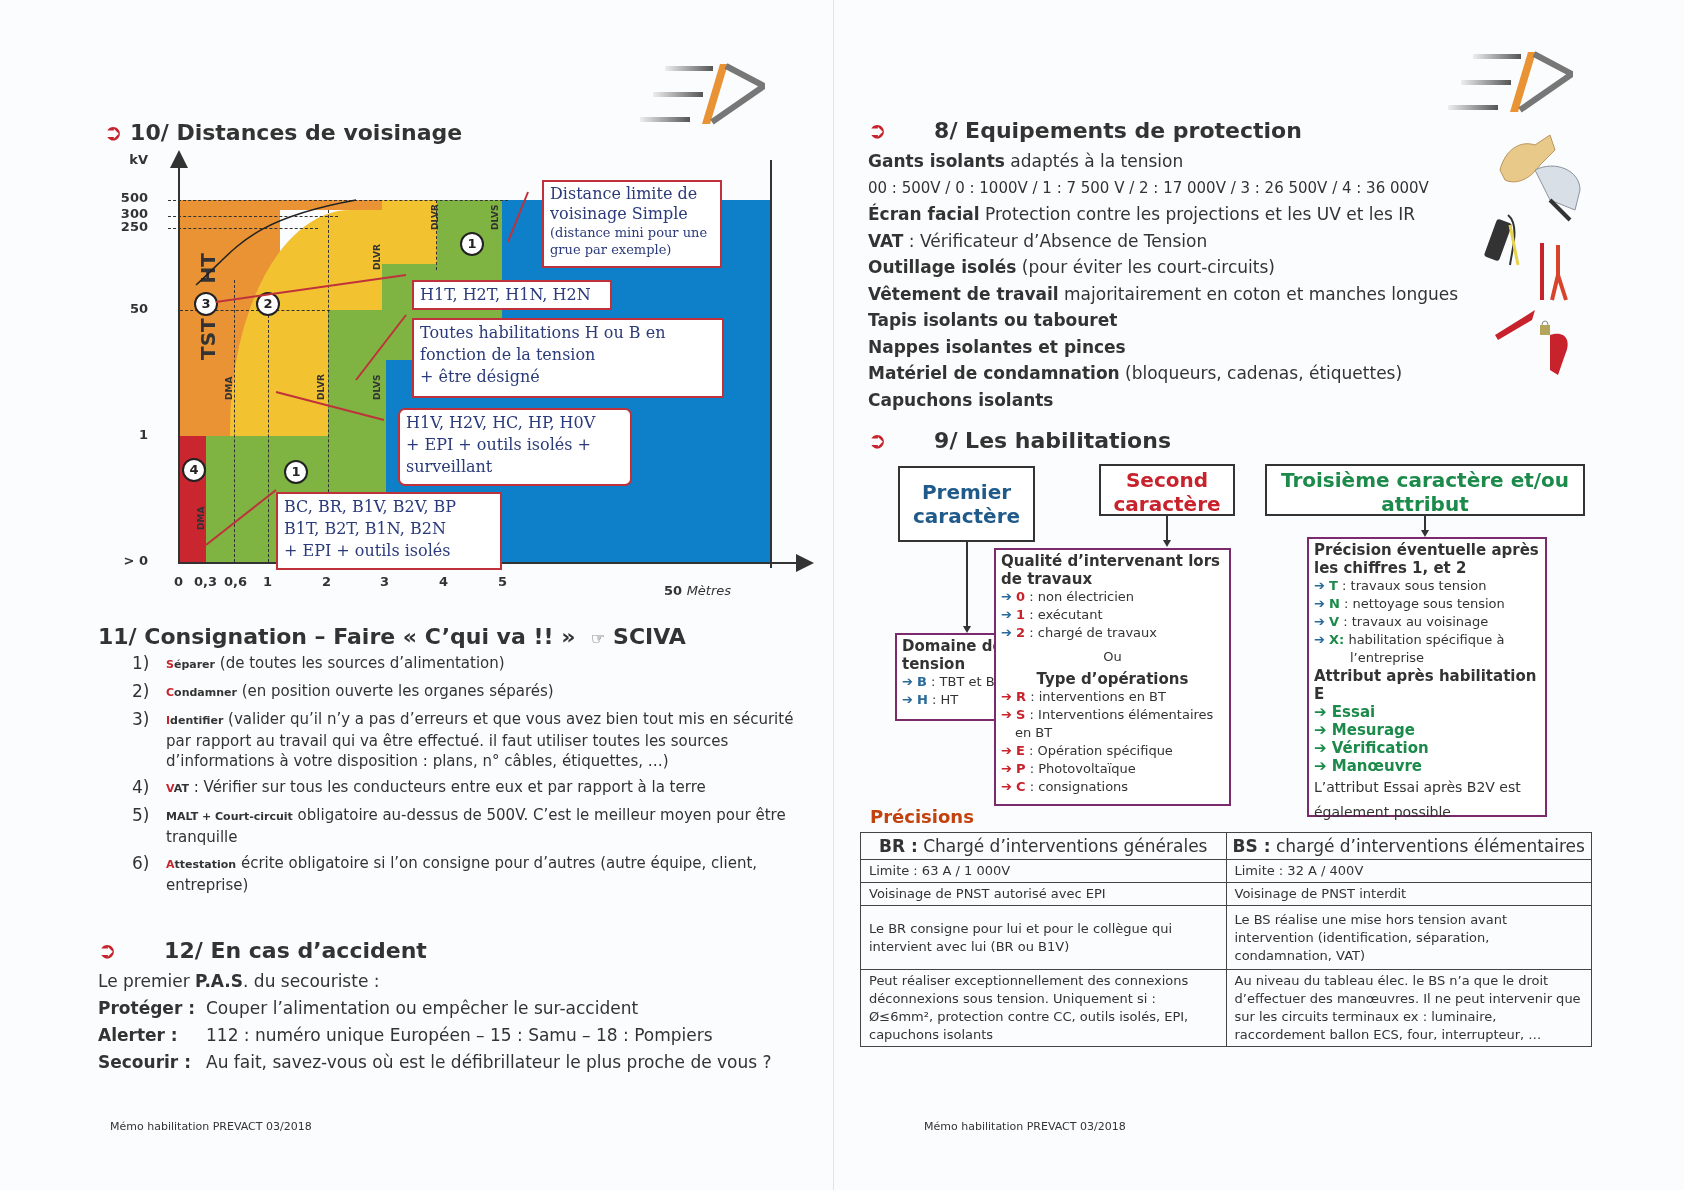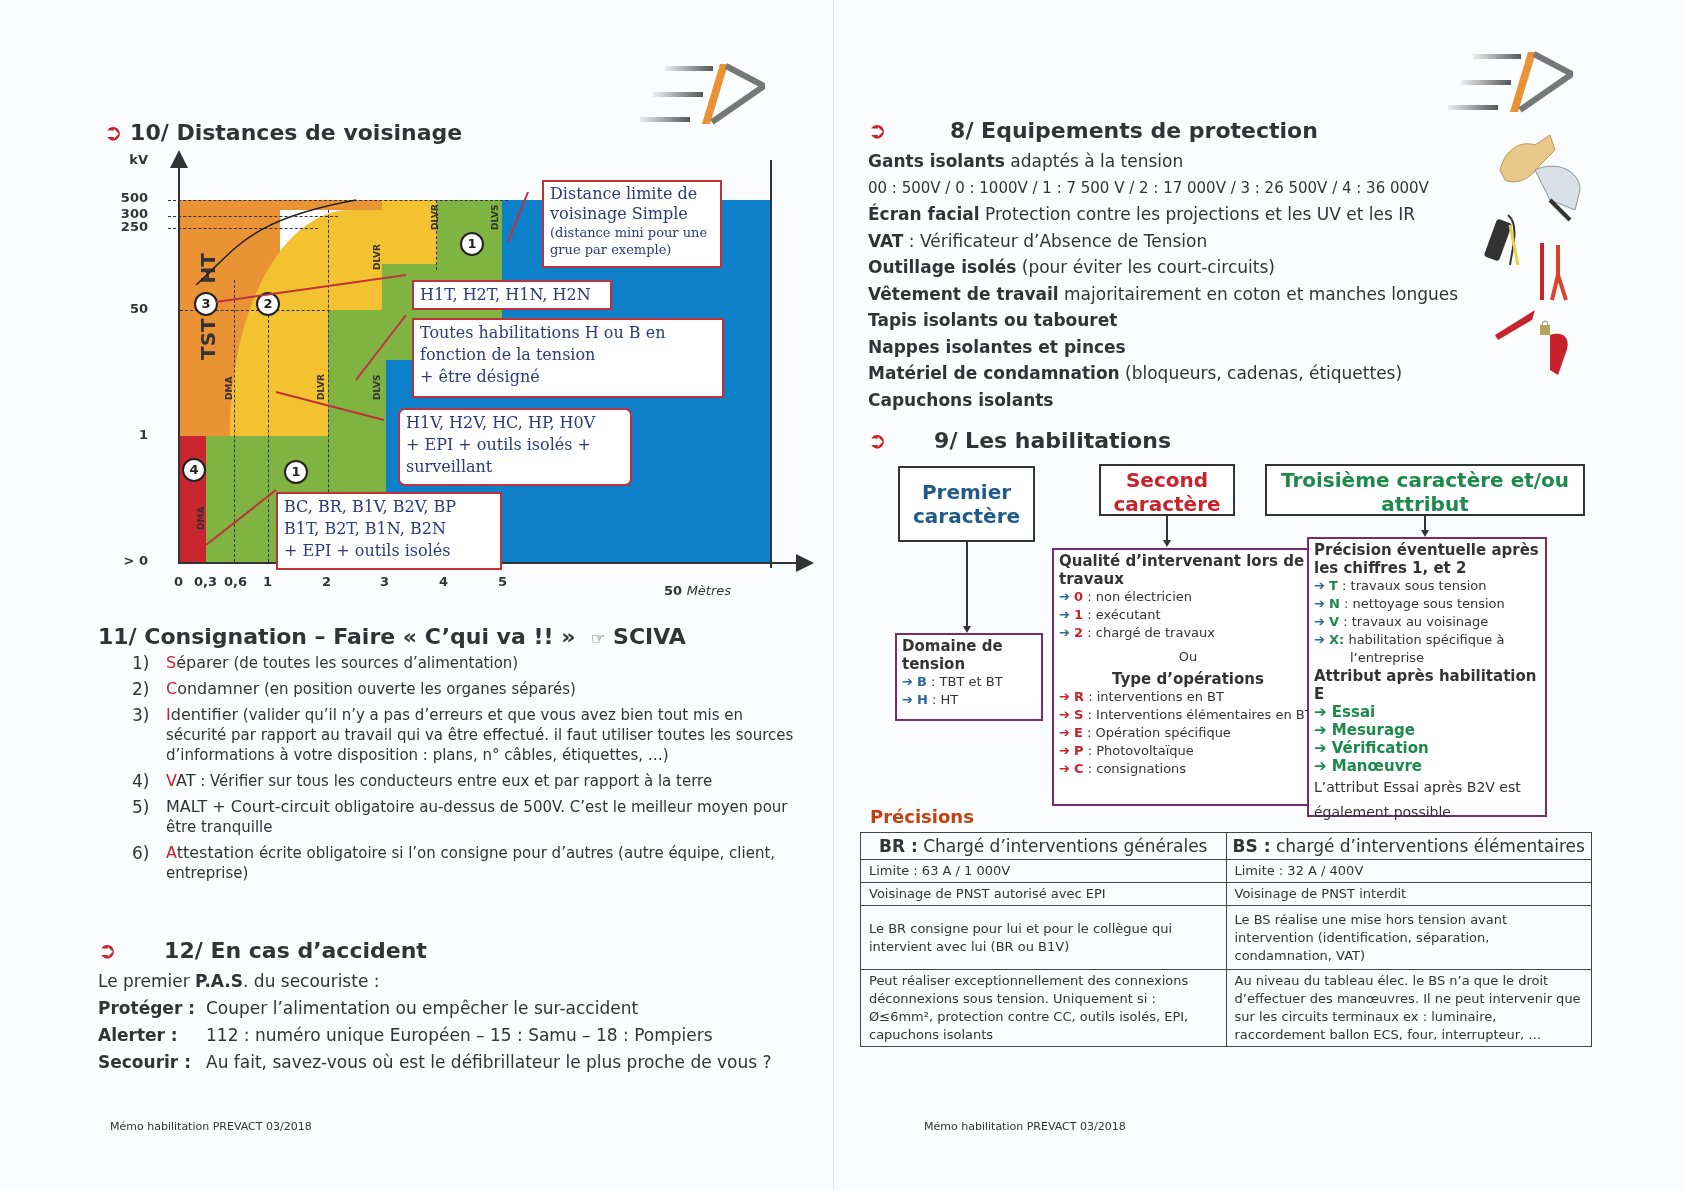--- a/index.html
+++ b/index.html
@@ -25,21 +25,21 @@
   .callout{position:absolute;background:#fff;border:2px solid #c0323b;font-family:"DejaVu Serif",serif;color:#2b3a7a;font-size:16px;line-height:22px;padding:2px 6px;box-sizing:border-box;}
   .dash-h{position:absolute;border-top:1.5px dashed #333;height:0;}
   .dash-v{position:absolute;border-left:1.5px dashed #333;width:0;}
   .tstht{position:absolute;font-weight:bold;font-size:20px;color:#333;transform:rotate(-90deg);transform-origin:left top;white-space:nowrap;}
   
   .sec11{position:absolute;left:98px;top:624px;width:710px;}
   .sec11 .t{font-weight:bold;font-size:22px;color:#333;white-space:nowrap;}
   .sec11 ol{list-style:none;margin:4px 0 0 0;padding:0;}
   .sec11 li{position:relative;padding-left:68px;font-size:15px;line-height:20px;margin-bottom:6px;color:#333;}
   .sec11 li .num{position:absolute;left:34px;top:0;font-size:17px;}
-  .sec11 .kw{font-weight:normal;font-size:16px;}
+  .sec11 .kw{font-weight:bold;font-size:11px;}
   .sec11 .kw .first{color:#c8232c;}
   
   .sec12{position:absolute;left:98px;top:940px;width:720px;font-size:17px;line-height:27px;color:#333;}
   .sec12 .row{display:flex;}
   .sec12 .lab{font-weight:bold;width:108px;white-space:nowrap;}
   .footer{position:absolute;font-size:11px;color:#333;}
   
   .sec8{position:absolute;left:868px;top:116px;width:620px;}
   .sec8 .line{font-size:17px;line-height:26.5px;color:#333;white-space:nowrap;}
   .sec8 .line b{font-weight:bold;}
@@ -227,21 +227,21 @@
       <span class="lab">Secourir :</span>
       <span>Au fait, savez-vous où est le défibrillateur le plus proche de vous ?</span>
     </div>
 </div>
 
 <div class="footer" style="left:110px;top:1120px;">Mémo habilitation PREVACT 03/2018</div>
 <div class="footer" style="left:924px;top:1120px;">Mémo habilitation PREVACT 03/2018</div>
 
 <div class="h-title" style="left:868px;top:118px;">
   <span class="arrow">➲</span>
-  <span style="margin-left:56px;">8/ Equipements de protection</span>
+  <span style="margin-left:40px;">8/ Equipements de protection</span>
 </div>
 <div class="sec8" style="top:148px;">
   <div class="line"><b>Gants isolants</b><span> adaptés à la tension</span></div>
   <div class="line small"><span>00 : 500V / 0 : 1000V / 1 : 7 500 V / 2 : 17 000V / 3 : 26 500V / 4 : 36 000V</span></div>
   <div class="line"><b>Écran facial</b><span> Protection contre les projections et les UV et les IR</span></div>
   <div class="line"><b>VAT</b><span> : Vérificateur d’Absence de Tension</span></div>
   <div class="line"><b>Outillage isolés</b><span> (pour éviter les court-circuits)</span></div>
   <div class="line"><b>Vêtement de travail</b><span> majoritairement en coton et manches longues</span></div>
   <div class="line"><b>Tapis isolants ou tabouret</b></div>
   <div class="line"><b>Nappes isolantes et pinces</b></div>
@@ -295,21 +295,21 @@
 <div class="arrowhead" style="left:1163px;top:540px;"></div>
 <div class="vline" style="left:1424px;top:516px;height:18px;"></div>
 <div class="arrowhead" style="left:1421px;top:530px;"></div>
 
 <div class="pbox" style="left:895px;top:633px;width:148px;height:88px;">
   <div class="hd">Domaine de tension</div>
   <div class="it"><span class="ar-b">➔</span> <b class="ar-b">B</b><span> : TBT et BT</span></div>
   <div class="it"><span class="ar-b">➔</span> <b class="ar-b">H</b><span> : HT</span></div>
 </div>
 
-<div class="pbox" style="left:1052px;top:548px;width:272px;height:258px;">
+<div class="pbox" style="left:994px;top:548px;width:237px;height:258px;">
   <div class="hd">Qualité d’intervenant lors de travaux</div>
   <div class="it"><span class="ar-b">➔</span> <b class="ar-r">0</b><span> : non électricien</span></div>
   <div class="it"><span class="ar-b">➔</span> <b class="ar-r">1</b><span> : exécutant</span></div>
   <div class="it"><span class="ar-b">➔</span> <b class="ar-r">2</b><span> : chargé de travaux</span></div>
   <div style="text-align:center;margin:6px 0 4px;">Ou</div>
   <div class="hd" style="text-align:center;">Type d’opérations</div>
   <div class="it"><span class="ar-r">➔</span> <b class="ar-r">R</b><span> : interventions en BT</span></div>
   <div style="white-space:normal;padding-left:14px;text-indent:-14px;"><span class="ar-r">➔</span> <b class="ar-r">S</b><span> : Interventions élémentaires en BT</span></div>
   <div class="it"><span class="ar-r">➔</span> <b class="ar-r">E</b><span> : Opération spécifique</span></div>
   <div class="it"><span class="ar-r">➔</span> <b class="ar-r">P</b><span> : Photovoltaïque</span></div>

